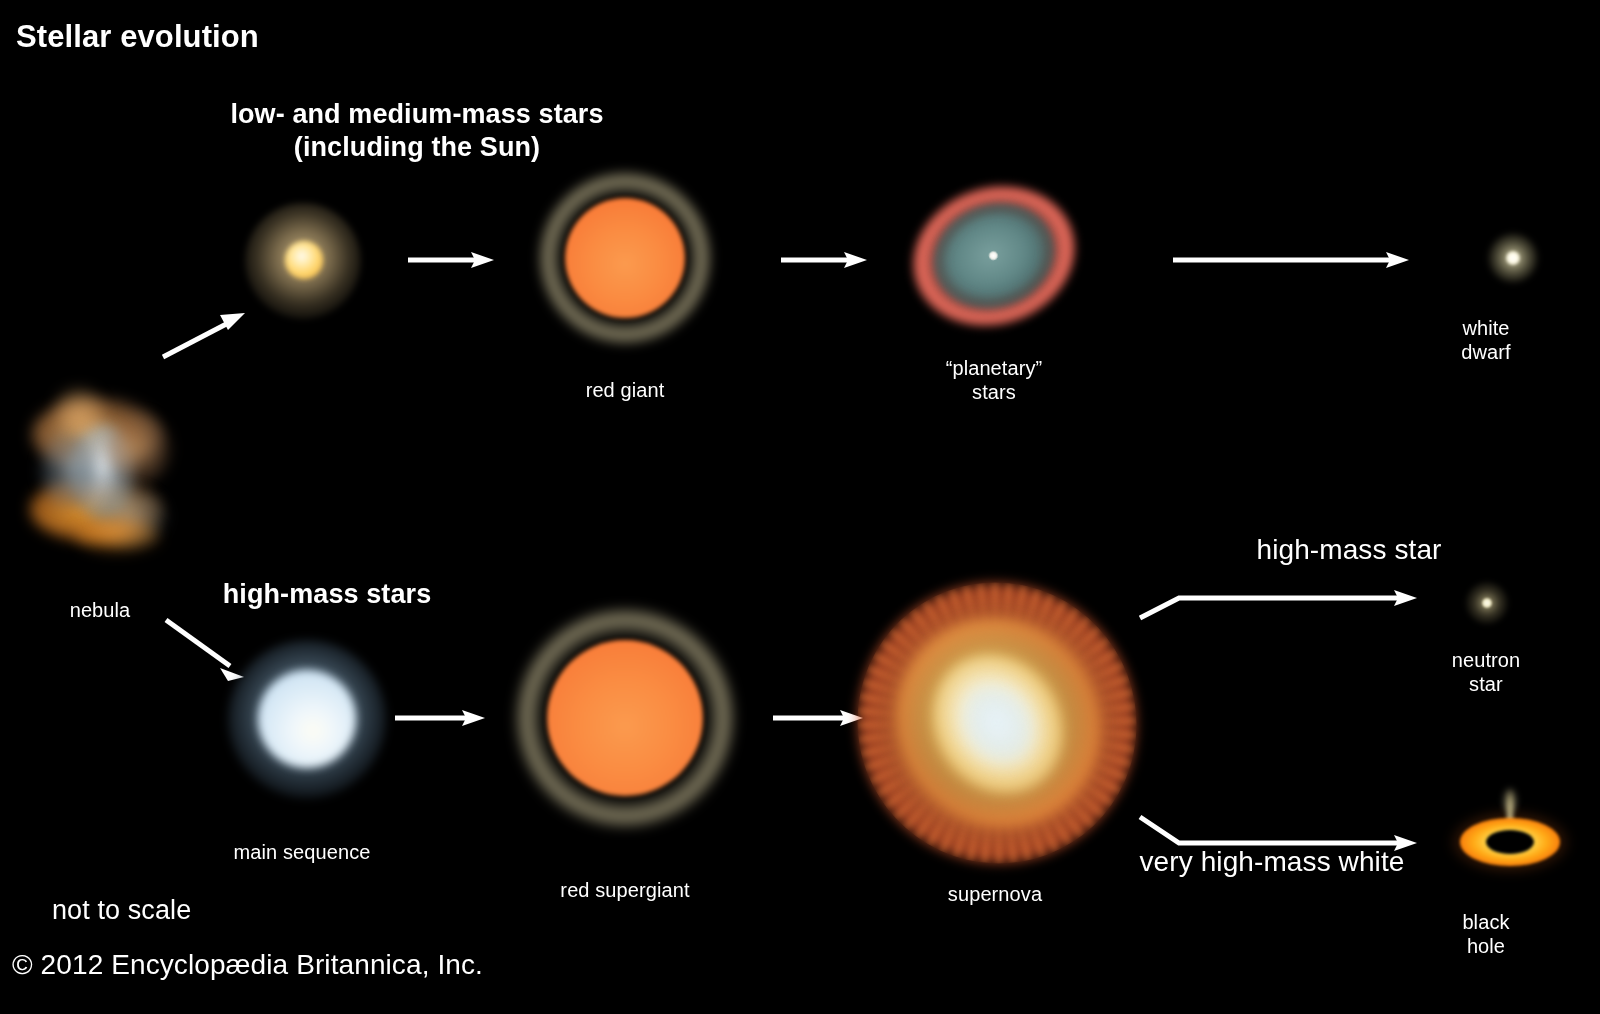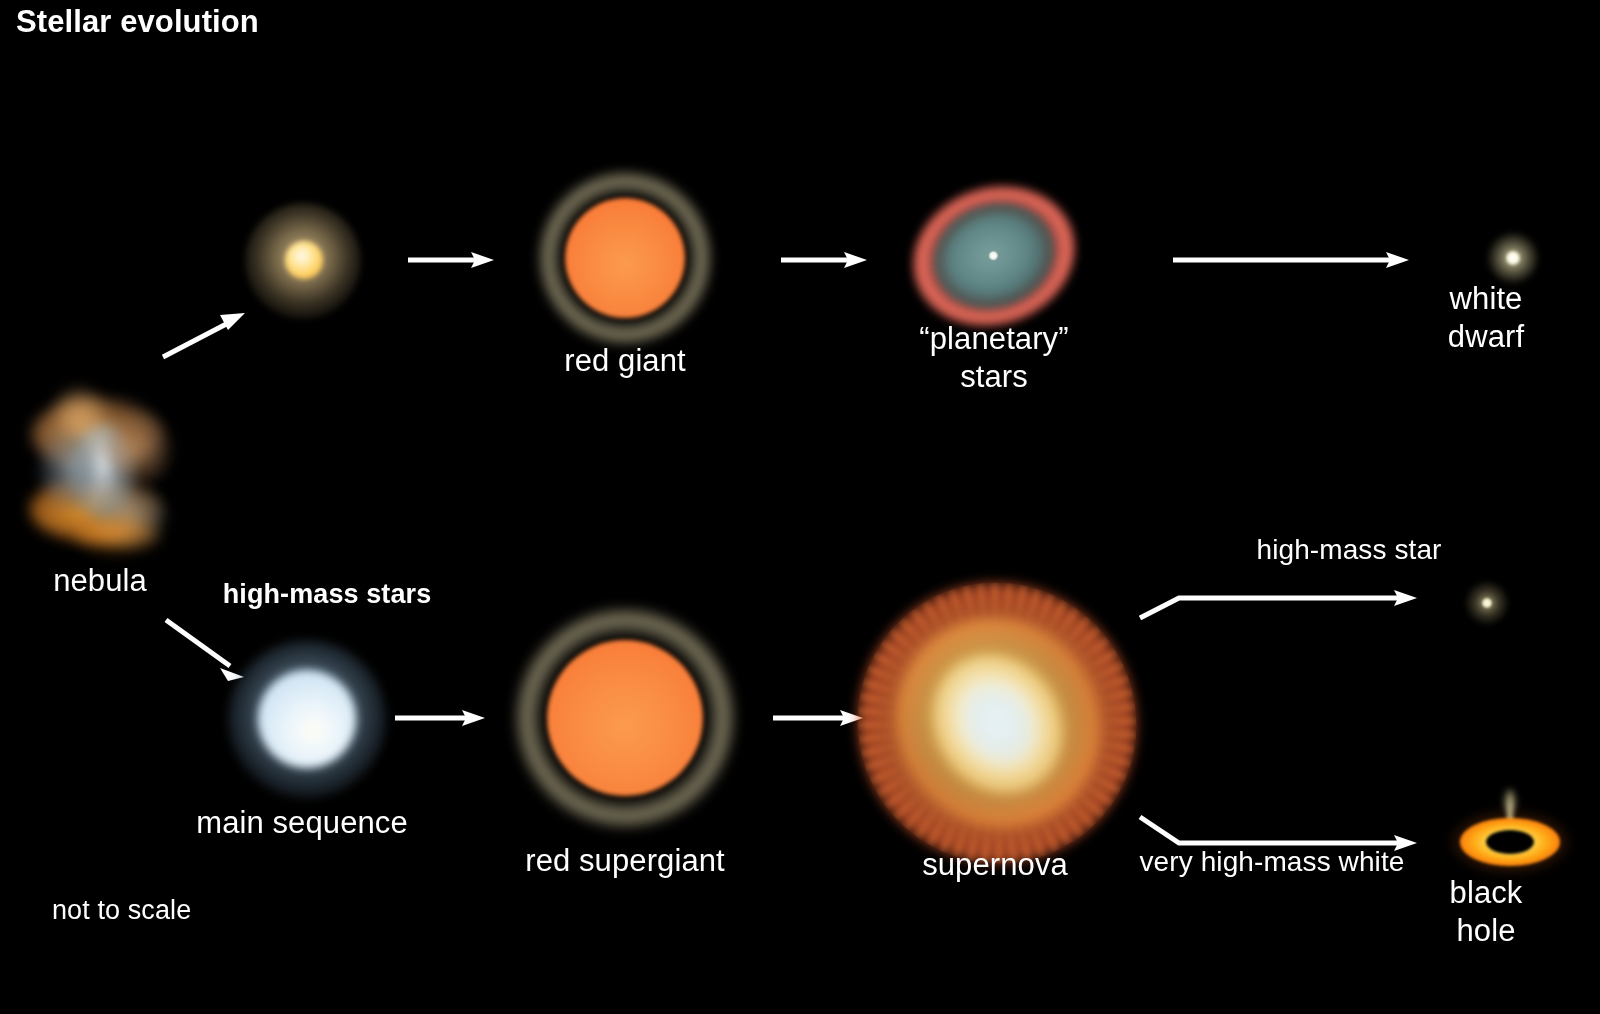--- a/index.html
+++ b/index.html
@@ -6,26 +6,26 @@
   body{width:1600px;height:1014px;overflow:hidden;
        font-family:"Liberation Sans",sans-serif;color:#fff;}
   #stage{position:relative;width:1600px;height:1014px;background:#000;}
 
   .abs{position:absolute;}
   .lbl{position:absolute;color:#fff;text-align:center;line-height:1.22;
        white-space:pre-line;letter-spacing:.1px;}
   .lbl-c{transform:translateX(-50%);}
 
   
-  #title{left:16px;top:3px;font-size:31px;font-weight:bold;text-align:right;}
+  #title{left:16px;top:18px;font-size:31px;font-weight:bold;text-align:right;}
   #hdr-low{left:417px;top:98px;font-size:27px;font-weight:bold;}
   #hdr-high{left:327px;top:578px;font-size:27px;font-weight:bold;}
 
   
-  .stage-label{font-size:31px;}
+  .stage-label{font-size:20px;margin-top:36px;}
   #lb-nebula{left:100px;top:562px;}
   #lb-ms1{left:302px;top:324px;}
   #lb-rg{left:625px;top:342px;}
   #lb-pn{left:994px;top:320px;}
   #lb-wd{left:1486px;top:280px;}
   #lb-ms2{left:302px;top:804px;}
   #lb-rsg{left:625px;top:842px;}
   #lb-sn{left:995px;top:846px;}
   #lb-ns{left:1486px;top:612px;}
   #lb-bh{left:1486px;top:874px;}
@@ -216,20 +216,22 @@
   .arrow-svg path,.arrow-svg line{stroke:#fff;fill:none;}
   .arrow-svg polygon{fill:#fff;}
 </style>
 </head>
 <body>
 
 <div id="stage">
 
   <div class="lbl" id="title">Stellar evolution</div>
 
+  <div class="lbl lbl-c" id="hdr-low">low- and medium-mass stars
+(including the Sun)</div>
   <div class="lbl lbl-c" id="hdr-high">high-mass stars</div>
 
   <div class="abs" id="neb">
     <div class="nb n1"></div>
     <div class="nb n2"></div>
     <div class="nb n3"></div>
     <div class="nb n4"></div>
     <div class="nb n5"></div>
     <div class="nb n6"></div>
     <div class="nb n7"></div>
@@ -311,32 +313,35 @@
   <div class="lbl lbl-c stage-label" id="lb-sn">supernova</div>
 
   <svg class="arrow-svg" style="left:1135px;top:585px;width:290px;height:40px">
     <path d="M5,33 L44,13 L266,13" stroke-width="5" stroke-linejoin="miter"></path>
     <polygon points="282,13 259,5 263,13 259,21"></polygon>
   </svg>
   <div class="lbl lbl-c" id="br-hi">high-mass star</div>
 
   <div class="star" id="ns-halo"></div>
   <div class="star" id="ns-core"></div>
+  <div class="lbl lbl-c stage-label" id="lb-ns">neutron
+star</div>
 
   <svg class="arrow-svg" style="left:1135px;top:812px;width:290px;height:40px">
     <path d="M5,5 L44,31 L266,31" stroke-width="5" stroke-linejoin="miter"></path>
     <polygon points="282,31 259,23 263,31 259,39"></polygon>
   </svg>
   <div class="lbl lbl-c" id="br-vhi">very high-mass white</div>
 
   <div class="abs" id="bh">
     <div id="bh-glow"></div>
     <div id="bh-jet"></div>
     <div id="bh-jet2"></div>
     <div id="bh-disk"></div>
     <div id="bh-hole"></div>
   </div>
   <div class="lbl lbl-c stage-label" id="lb-bh">black
 hole</div>
 
   <div class="lbl" id="not-to-scale">not to scale</div>
+  <div class="lbl" id="copyright">© 2012 Encyclopædia Britannica, Inc.</div>
 
 </div>
 
 </body></html>

